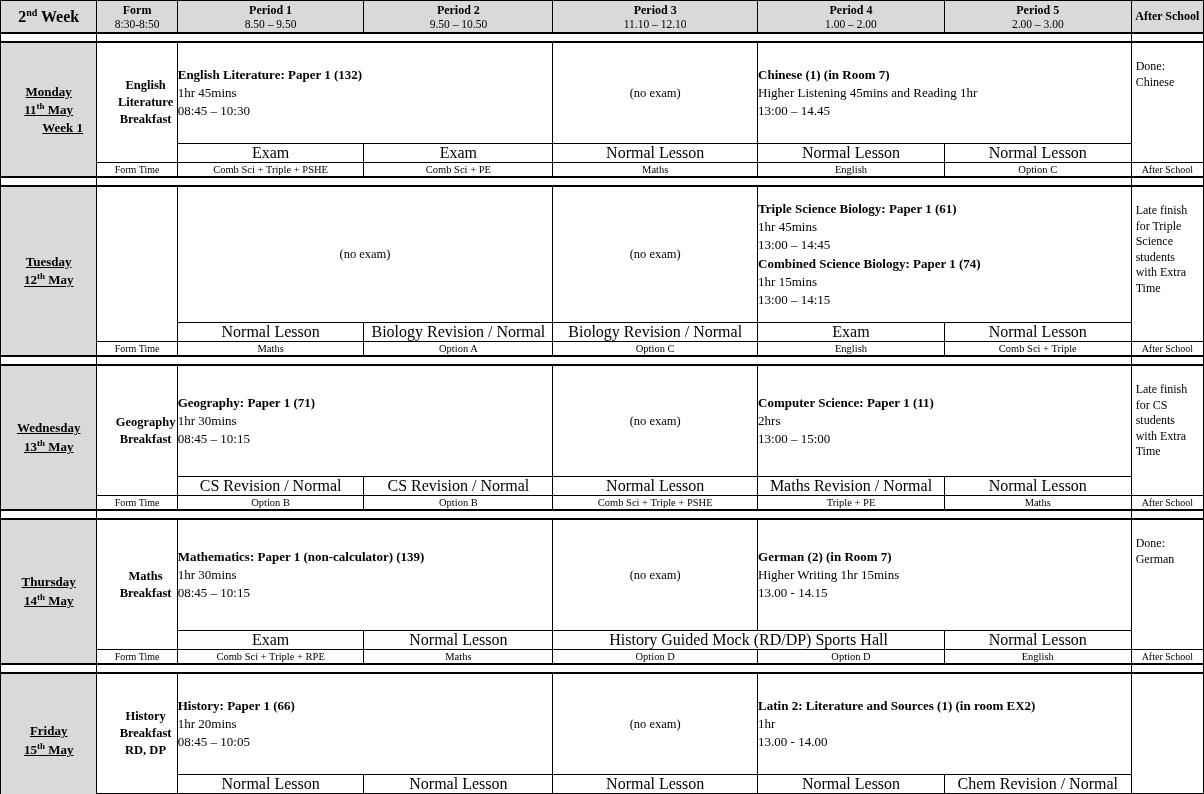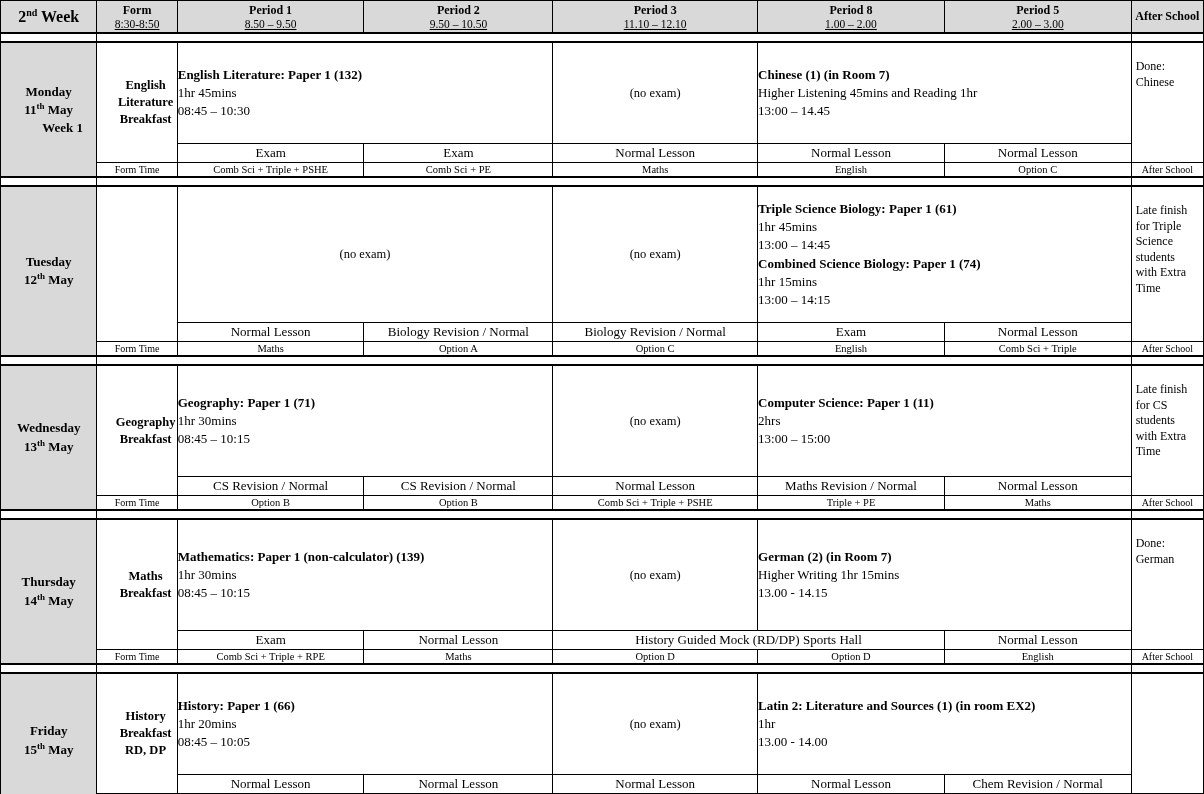--- a/index.html
+++ b/index.html
@@ -11,47 +11,47 @@
     color:#000;
     overflow:hidden;
   }
   .sheet{position:relative;width:1204px;height:642px;}
 
   table.grid{border-collapse:collapse;table-layout:fixed;width:1204px;}
   td,th{border:1px solid #000;vertical-align:middle;padding:0;}
 
   
   .hdr td{background:#d9d9d9;text-align:center;font-weight:bold;padding:2px 0;}
-  .hdr .sub{font-weight:normal;font-size:11.5px;text-decoration:underline;}
+  .hdr .sub{font-weight:normal;font-size:11.5px;}
   .week-cell{text-align:left;padding-left:6px;font-size:16px;}
   .week-cell sup{font-size:10px;}
 
   
   .c-day{width:96px;}
   .c-form{width:80px;}
   .c-p1{width:186px;}
   .c-p2{width:188px;}
   .c-p3{width:204px;}
   .c-p4{width:186px;}
   .c-p5{width:186px;}
   .c-after{width:72px;}
 
   
   .spacer td{height:7px;border-left:none;border-right:none;border-top:2px solid #000;border-bottom:2px solid #000;background:#fff;padding:0;}
   .spacer td.edge{border-left:1px solid #000;border-right:1px solid #000;}
 
   
-  .daycell{background:#d9d9d9;text-align:center;font-weight:bold;font-size:13px;line-height:1.35;}
+  .daycell{background:#d9d9d9;text-align:center;font-weight:bold;font-size:13px;line-height:1.35;text-decoration:underline;}
   .daycell sup{font-size:9px;}
   .daycell .wk{font-weight:bold;margin-left:28px;}
   .formcell{text-align:center;font-weight:bold;font-size:12.5px;line-height:1.35;padding-left:17px;}
   .examcell{line-height:1.4;font-size:13px;}
   .examcell .ttl{font-weight:bold;}
   .noexam{text-align:center;font-size:12.5px;}
-  .lesson{text-align:center;font-size:13px;height:18px;}
+  .lesson{text-align:center;font-size:16px;height:18px;}
   .subj{text-align:center;font-size:10.5px;height:13px;}
   .formtime{text-align:center;font-size:10px;}
   .aftercell{text-align:left;vertical-align:top;font-size:12px;padding:16px 4px;line-height:1.3;}
   .aftercell.ital{}
   .afterlabel{text-align:center;font-size:10px;}
 </style>
 </head>
 <body>
 
 <div class="sheet">
@@ -80,21 +80,21 @@
           </td>
     <td>
             <div>Period 2</div>
             <div class="sub">9.50 – 10.50</div>
           </td>
     <td>
             <div>Period 3</div>
             <div class="sub">11.10 – 12.10</div>
           </td>
     <td>
-            <div>Period 8</div>
+            <div>Period 4</div>
             <div class="sub">1.00 – 2.00</div>
           </td>
     <td>
             <div>Period 5</div>
             <div class="sub">2.00 – 3.00</div>
           </td>
     <td>
             <div>After School</div>
           </td>
   </tr>

